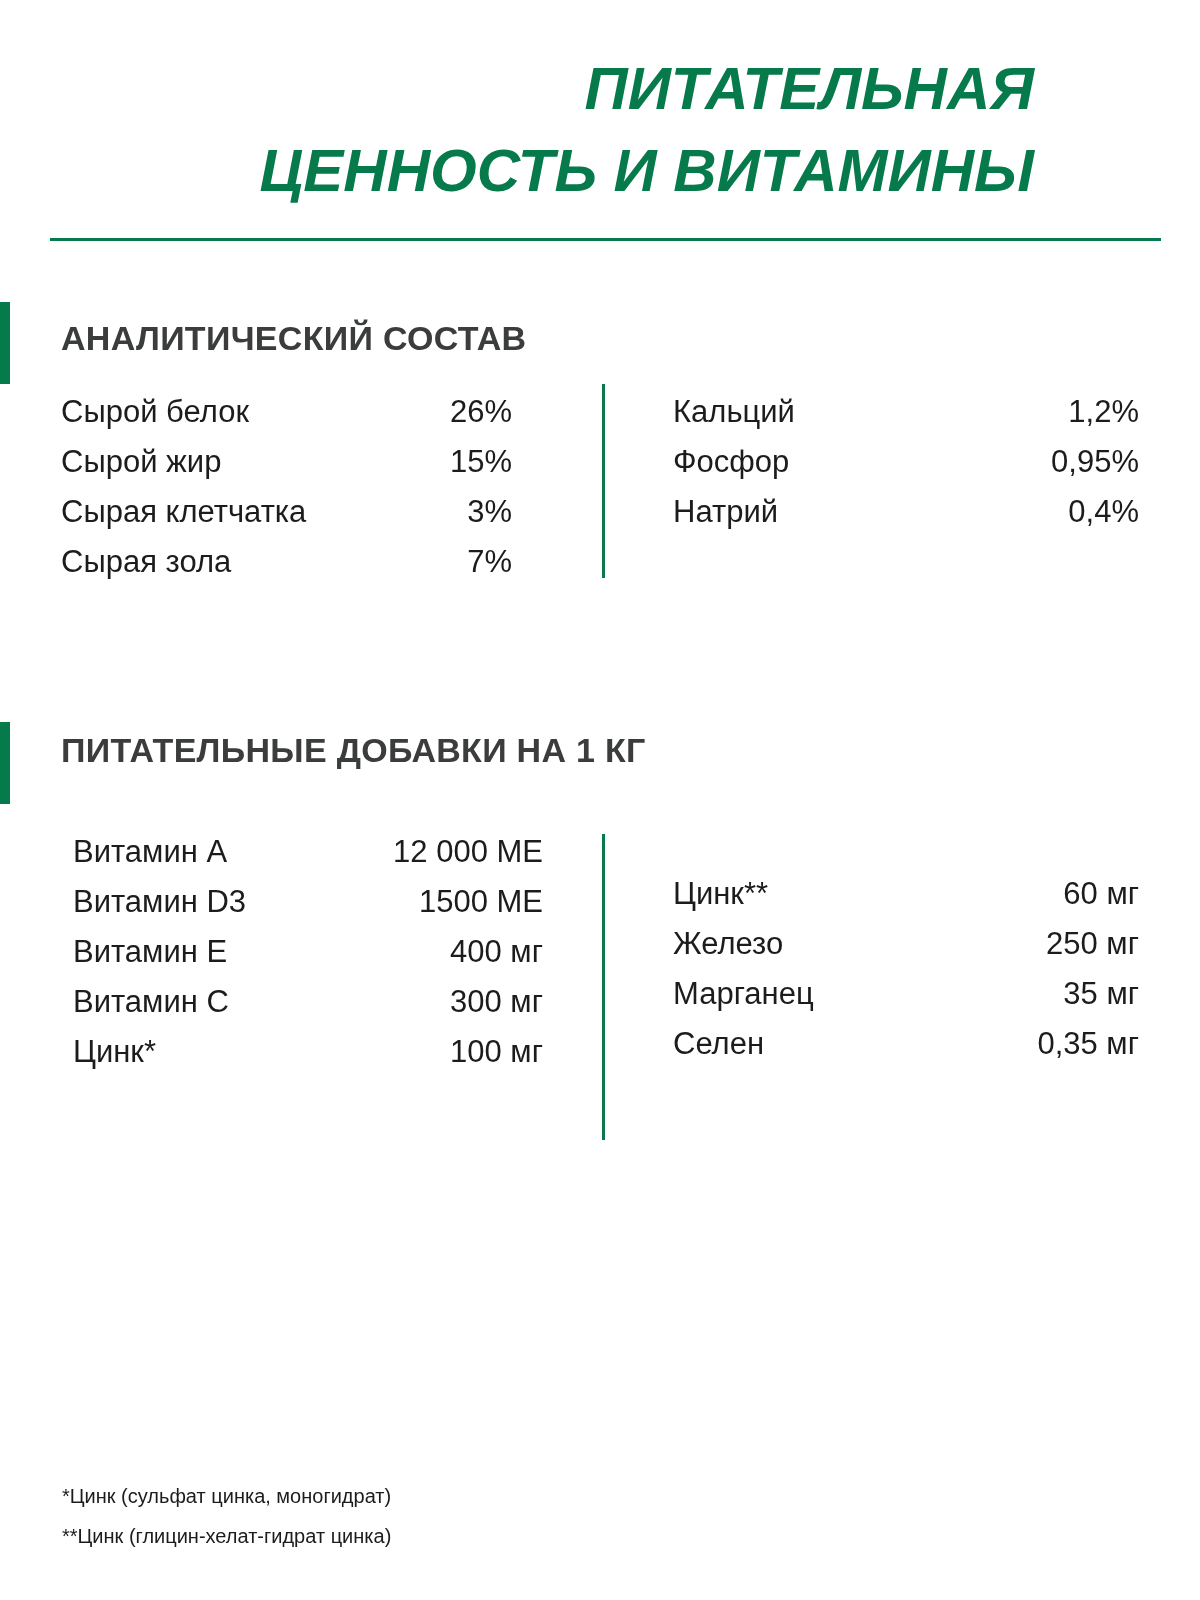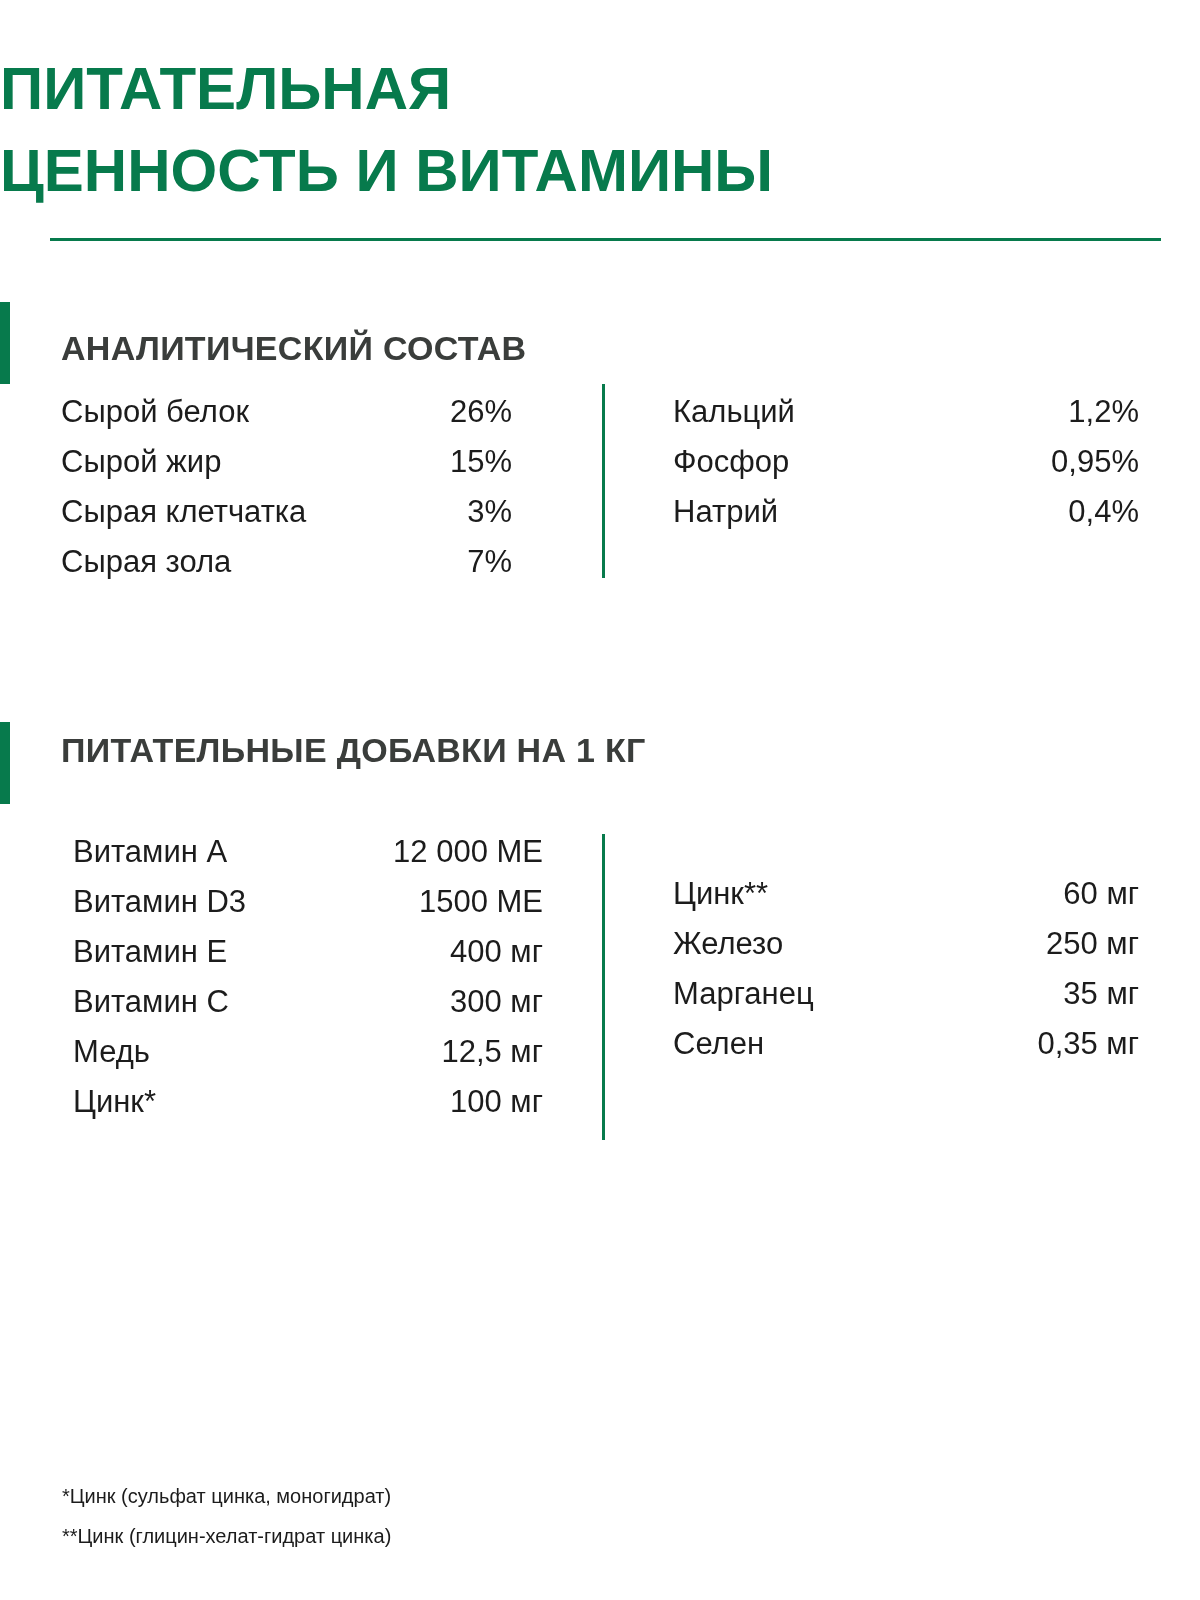--- a/index.html
+++ b/index.html
@@ -4,22 +4,22 @@
 <style>
   html, body { margin: 0; padding: 0; }
   body {
     width: 1200px; height: 1600px; background: #ffffff;
     position: relative; overflow: hidden;
     font-family: "Liberation Sans", "DejaVu Sans", sans-serif;
     color: #1c1c1c;
   }
   .title {
     position: absolute; left: 0; top: 48px; width: 1034px;
-    text-align: left; color: #077a4c; font-weight: bold;
-    font-size: 60px; line-height: 82px; letter-spacing: 0px;
+    text-align: right; color: #077a4c; font-weight: bold;
+    font-size: 60px; line-height: 82px; letter-spacing: 0px; font-style: italic;
   }
   .title-rule {
     position: absolute; left: 50px; top: 238px; width: 1111px; height: 3px;
     background: #077a4c;
   }
   .section-bar {
     position: absolute; left: 0; width: 10px; height: 82px; background: #077a4c;
   }
   .section-heading {
     position: absolute; left: 61px; color: #3a3d3b; font-weight: bold;
@@ -43,21 +43,21 @@
 </head>
 <body>
 
 <div class="title">
   <div>ПИТАТЕЛЬНАЯ</div>
   <div>ЦЕННОСТЬ И ВИТАМИНЫ</div>
 </div>
 <div class="title-rule"></div>
 
 <div class="section-bar" style="top:302px"></div>
-<div class="section-heading" style="top:328px">АНАЛИТИЧЕСКИЙ СОСТАВ</div>
+<div class="section-heading" style="top:318px">АНАЛИТИЧЕСКИЙ СОСТАВ</div>
 
 <div class="table" style="left:61px; top:387px; width:451px;">
   <div class="row">
       <span class="label">Сырой белок</span>
       <span class="value">26%</span>
     </div>
   <div class="row">
       <span class="label">Сырой жир</span>
       <span class="value">15%</span>
     </div>
@@ -102,24 +102,20 @@
     </div>
   <div class="row">
       <span class="label">Витамин Е</span>
       <span class="value">400 мг</span>
     </div>
   <div class="row">
       <span class="label">Витамин С</span>
       <span class="value">300 мг</span>
     </div>
   <div class="row">
-      <span class="label">Медь</span>
-      <span class="value">12,5 мг</span>
-    </div>
-  <div class="row">
       <span class="label">Цинк*</span>
       <span class="value">100 мг</span>
     </div>
 </div>
 
 <div class="col-rule" style="top:834px; height:306px;"></div>
 
 <div class="table" style="left:673px; top:833px; width:466px;margin-top:36px;">
   <div class="row">
       <span class="label">Цинк**</span>

